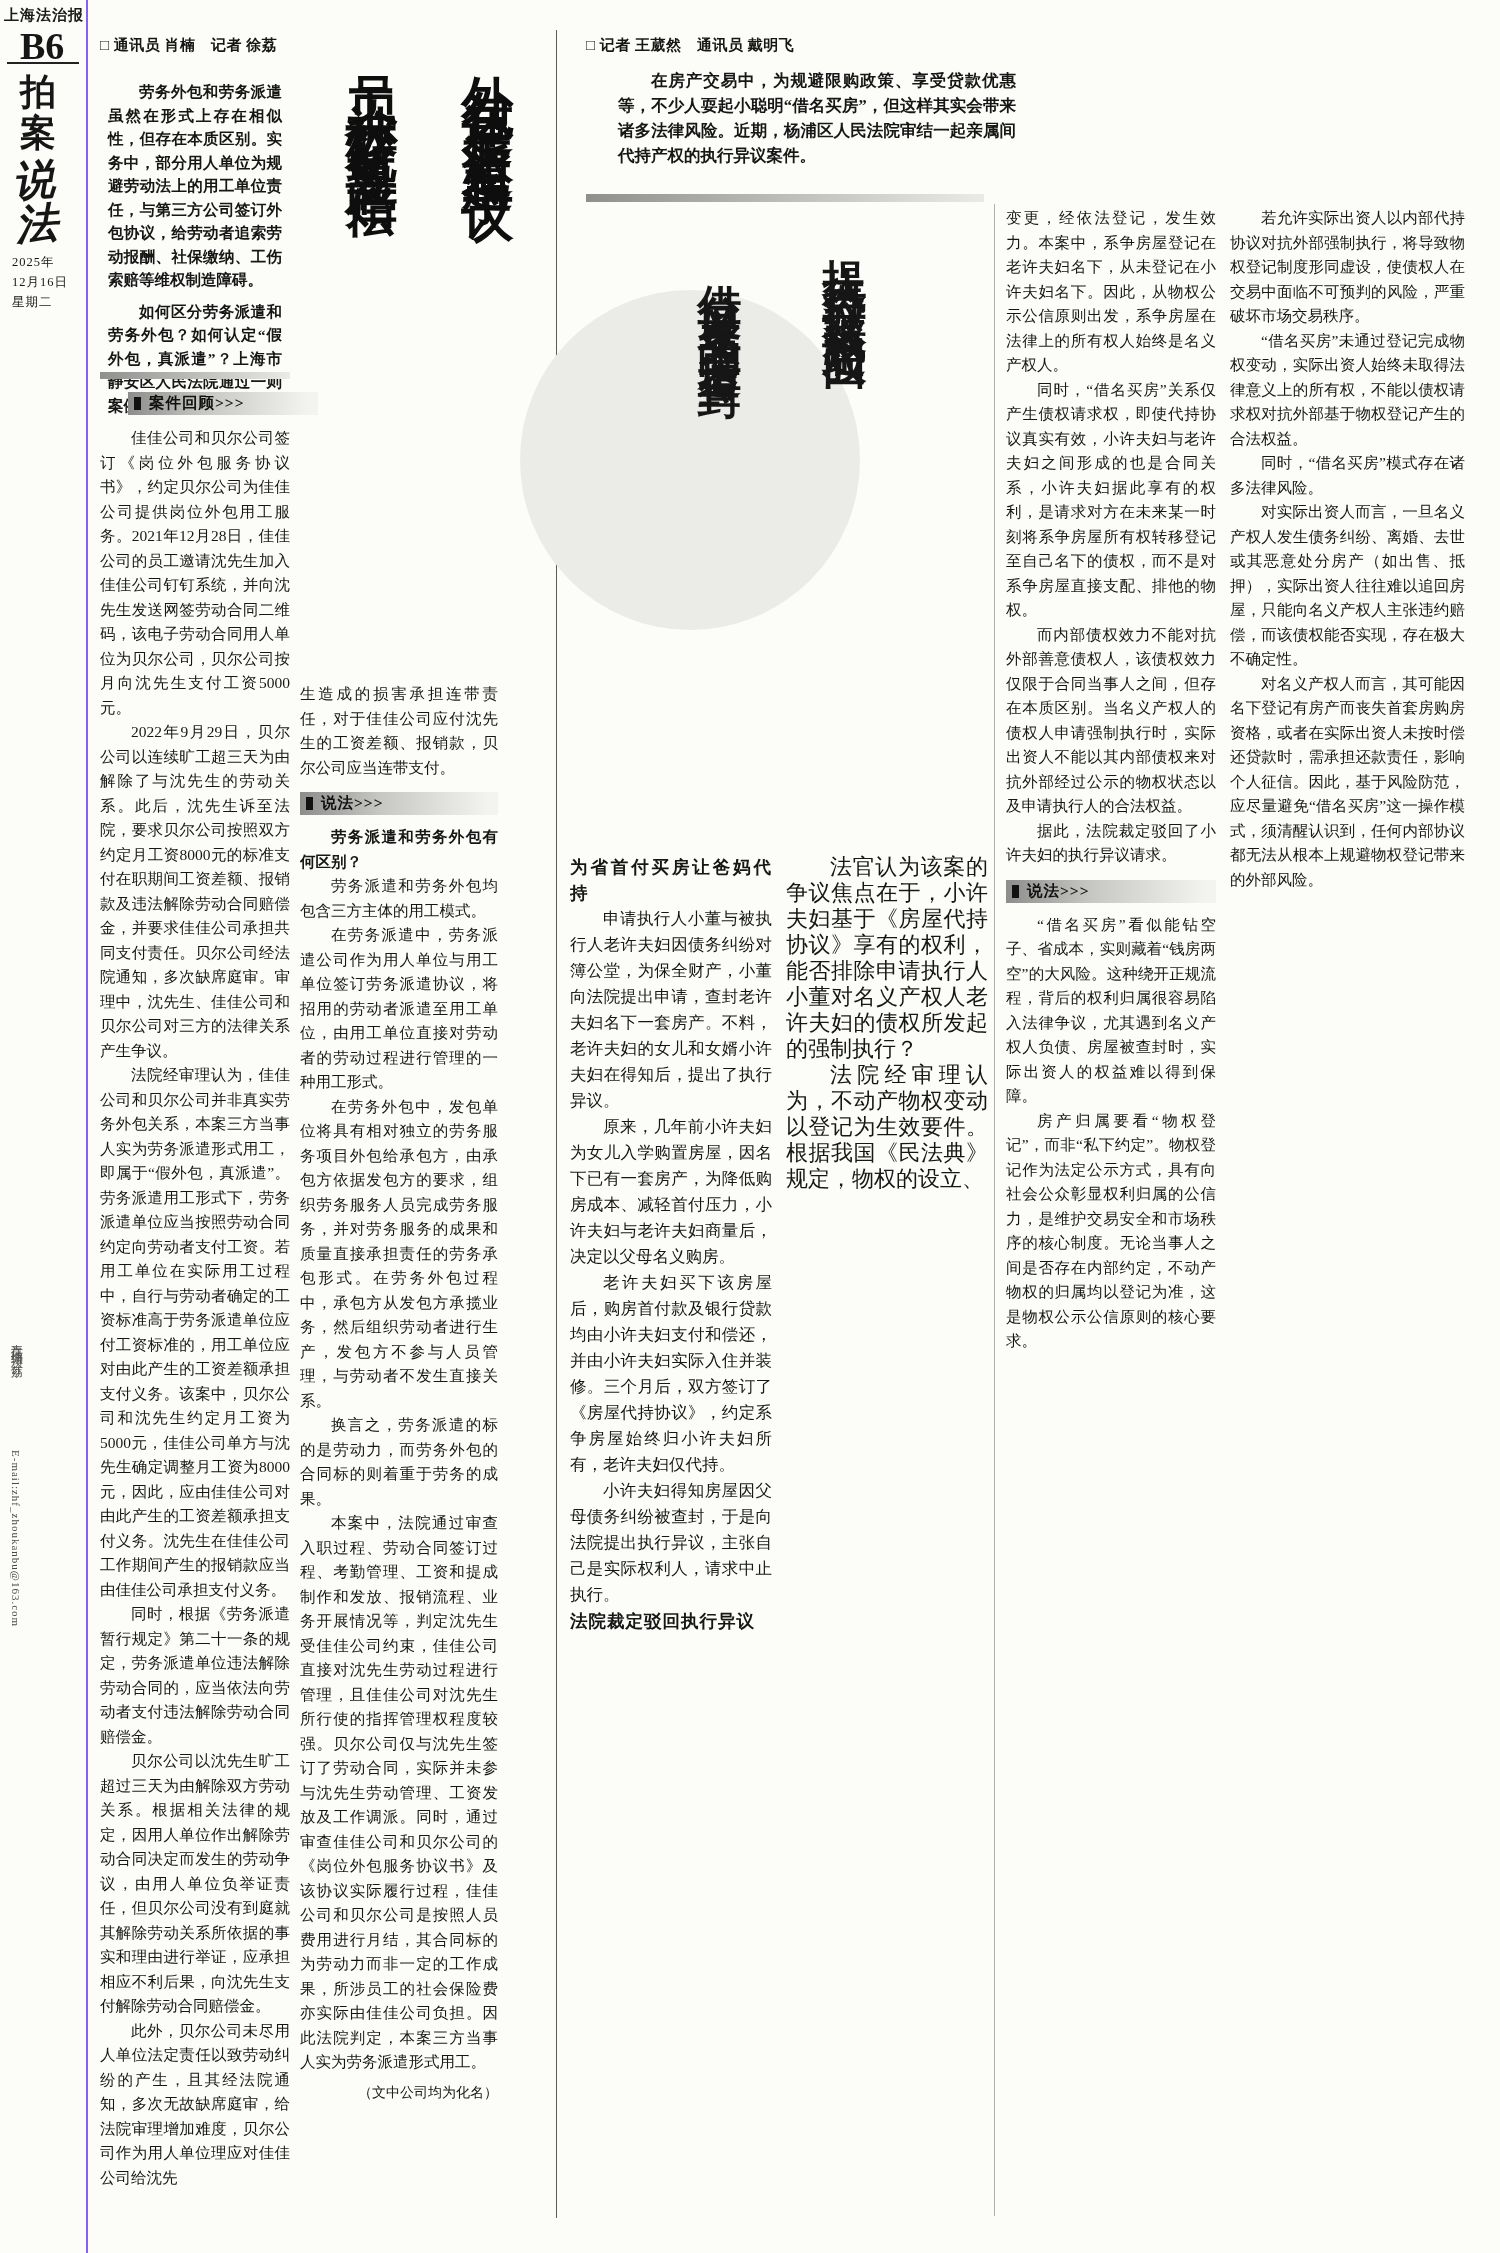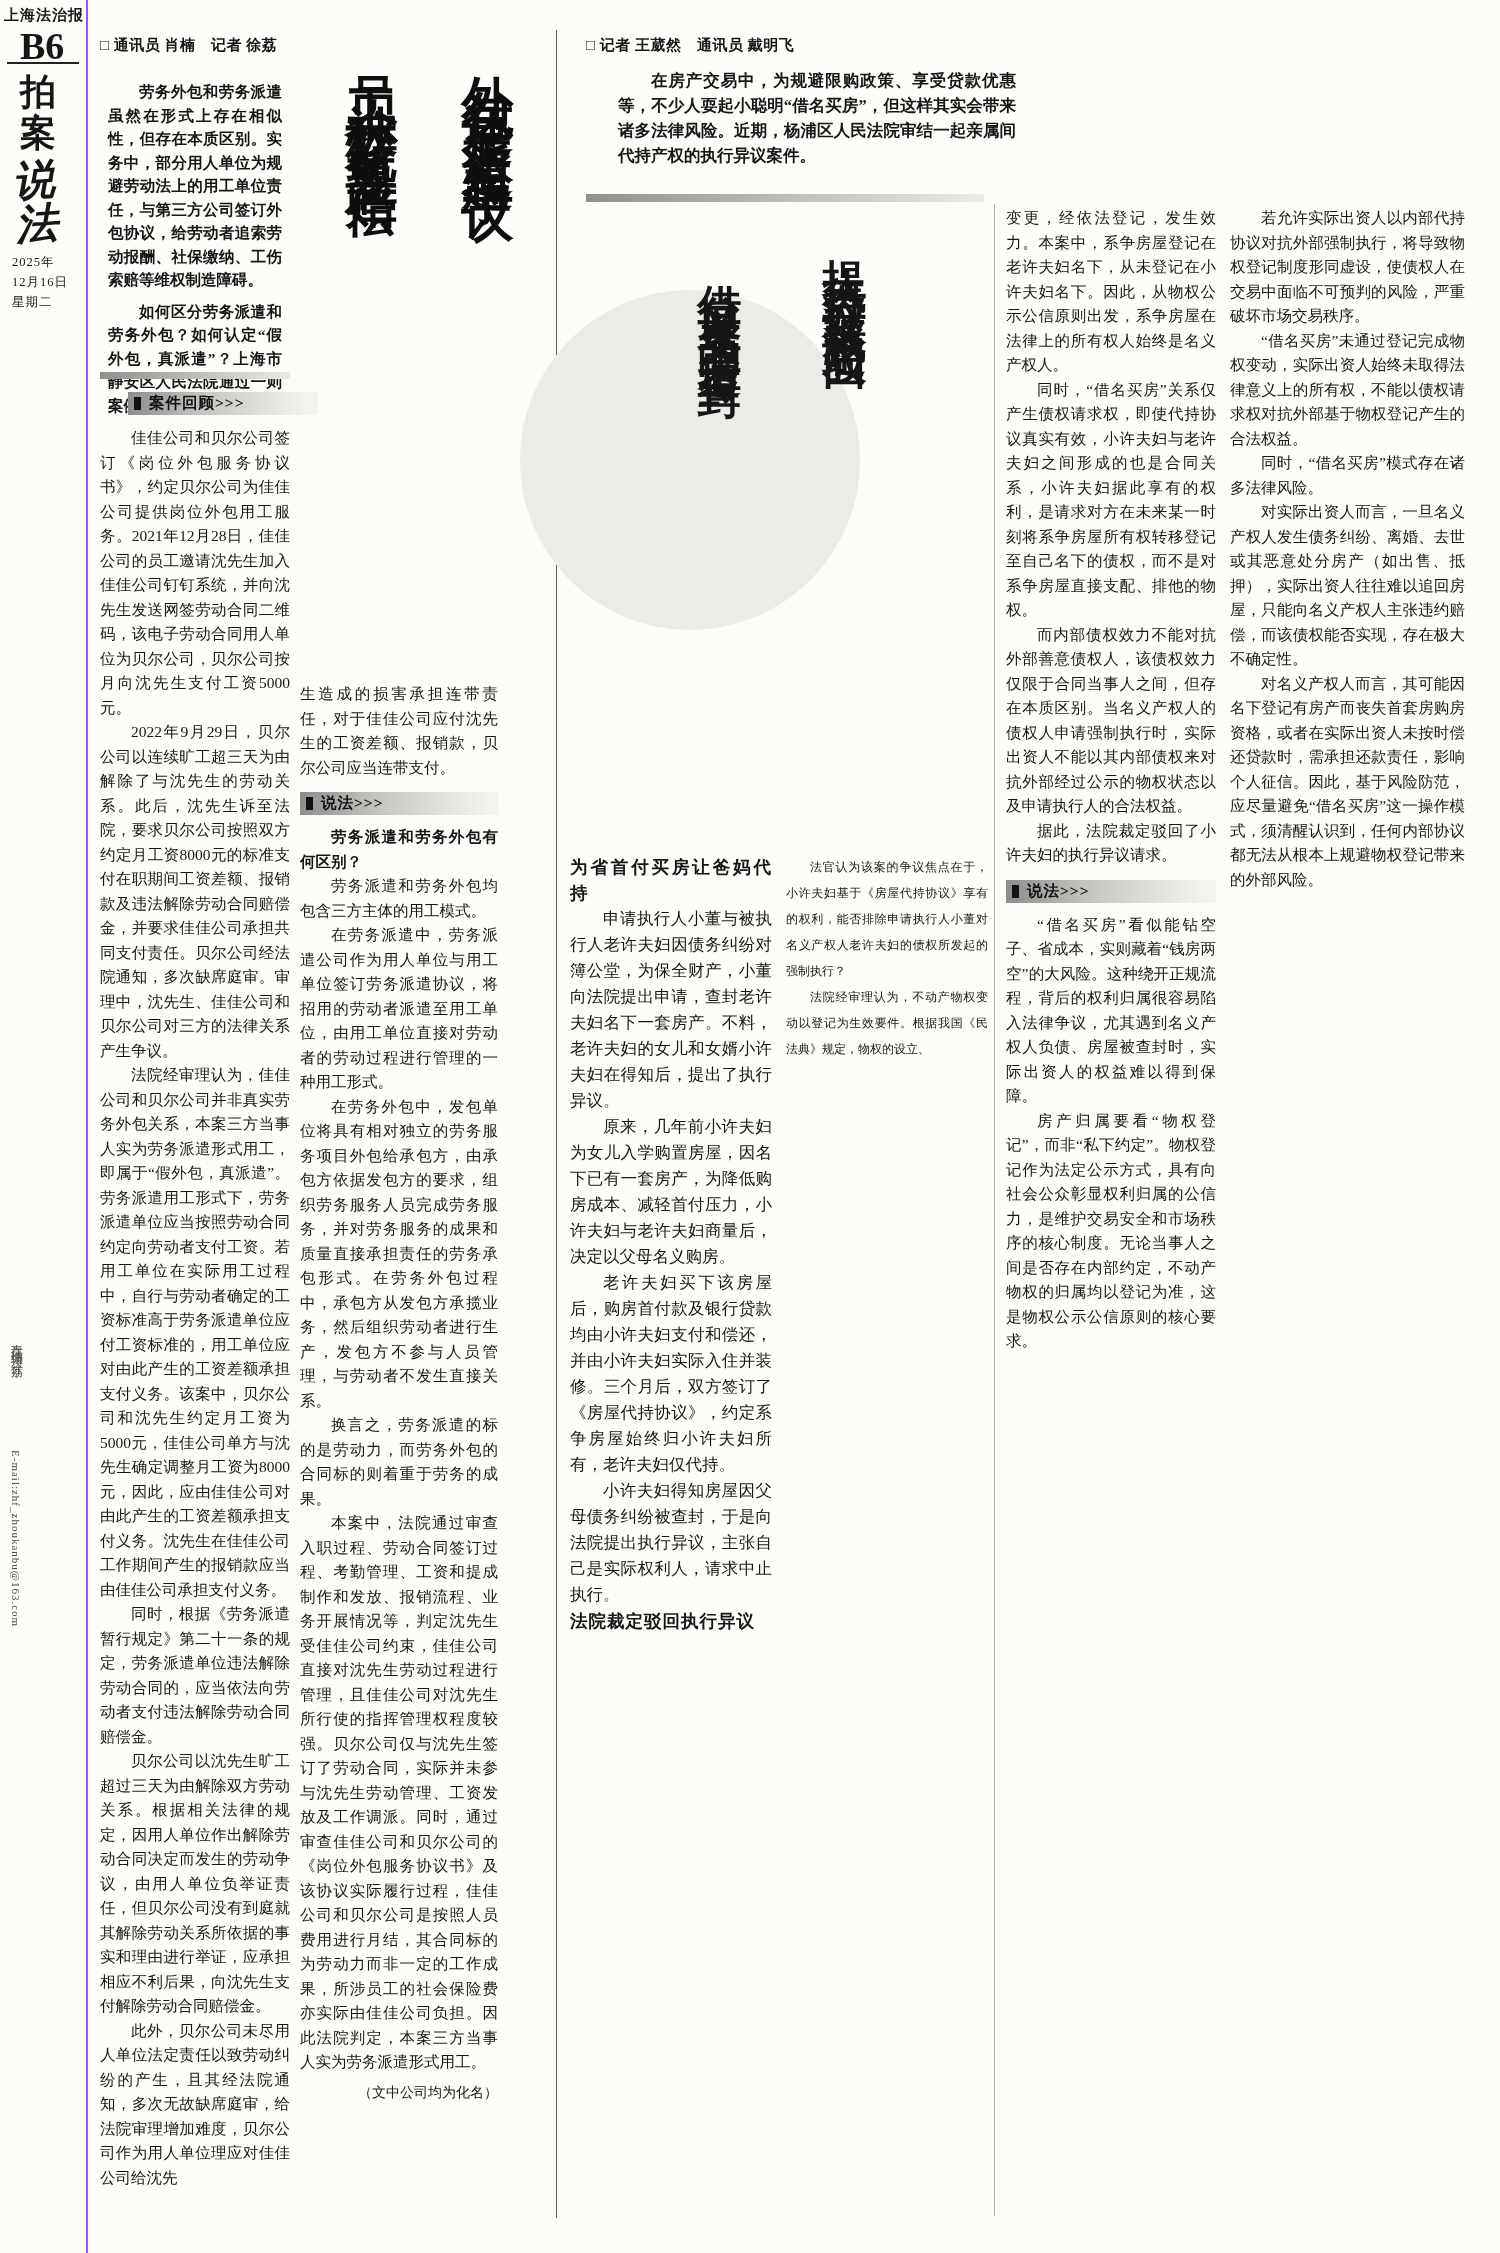--- a/index.html
+++ b/index.html
@@ -52,21 +52,21 @@
   .l-col2 .sec-bar{margin:12px 0 10px;}
 
   
   .r-byline{position:absolute;left:586px;top:36px;width:400px;}
   .r-intro{position:absolute;left:618px;top:68px;width:398px;font-size:16.5px;line-height:25px;font-weight:600;}
   .r-intro p{margin:0;text-indent:2em;text-align:justify;}
   .r-intro-bar{position:absolute;left:586px;top:194px;width:398px;height:8px;}
   .story-subhead{font-weight:bold;font-size:17.5px;text-align:center;letter-spacing:1px;margin:4px 0 12px;text-indent:0 !important;}
   .sub2{margin-top:18px;}
   .r-story-c1{position:absolute;left:570px;top:854px;width:202px;height:1360px;font-size:16.5px;line-height:26px;overflow:hidden;}
-  .r-story-c2{position:absolute;left:786px;top:854px;width:202px;height:1360px;font-size:12px;line-height:26px;overflow:hidden;}
+  .r-story-c2{position:absolute;left:786px;top:854px;width:202px;height:1360px;font-size:22px;line-height:26px;overflow:hidden;}
   .r-tail-c1{position:absolute;left:1006px;top:206px;width:210px;height:2010px;font-size:15.5px;line-height:24.5px;overflow:hidden;}
   .r-tail-c2{position:absolute;left:1230px;top:206px;width:235px;height:2010px;font-size:15.5px;line-height:24.5px;overflow:hidden;}
   .r-tail-c1 .sec-bar{margin:12px 0 10px;}
 
   
   .divider-main{position:absolute;left:556px;top:30px;width:1px;height:2188px;background:#5a5a5a;}
   .divider-right{position:absolute;left:994px;top:204px;width:1px;height:2012px;background:#b0b0ae;}
 </style>
 </head>
 <body>

